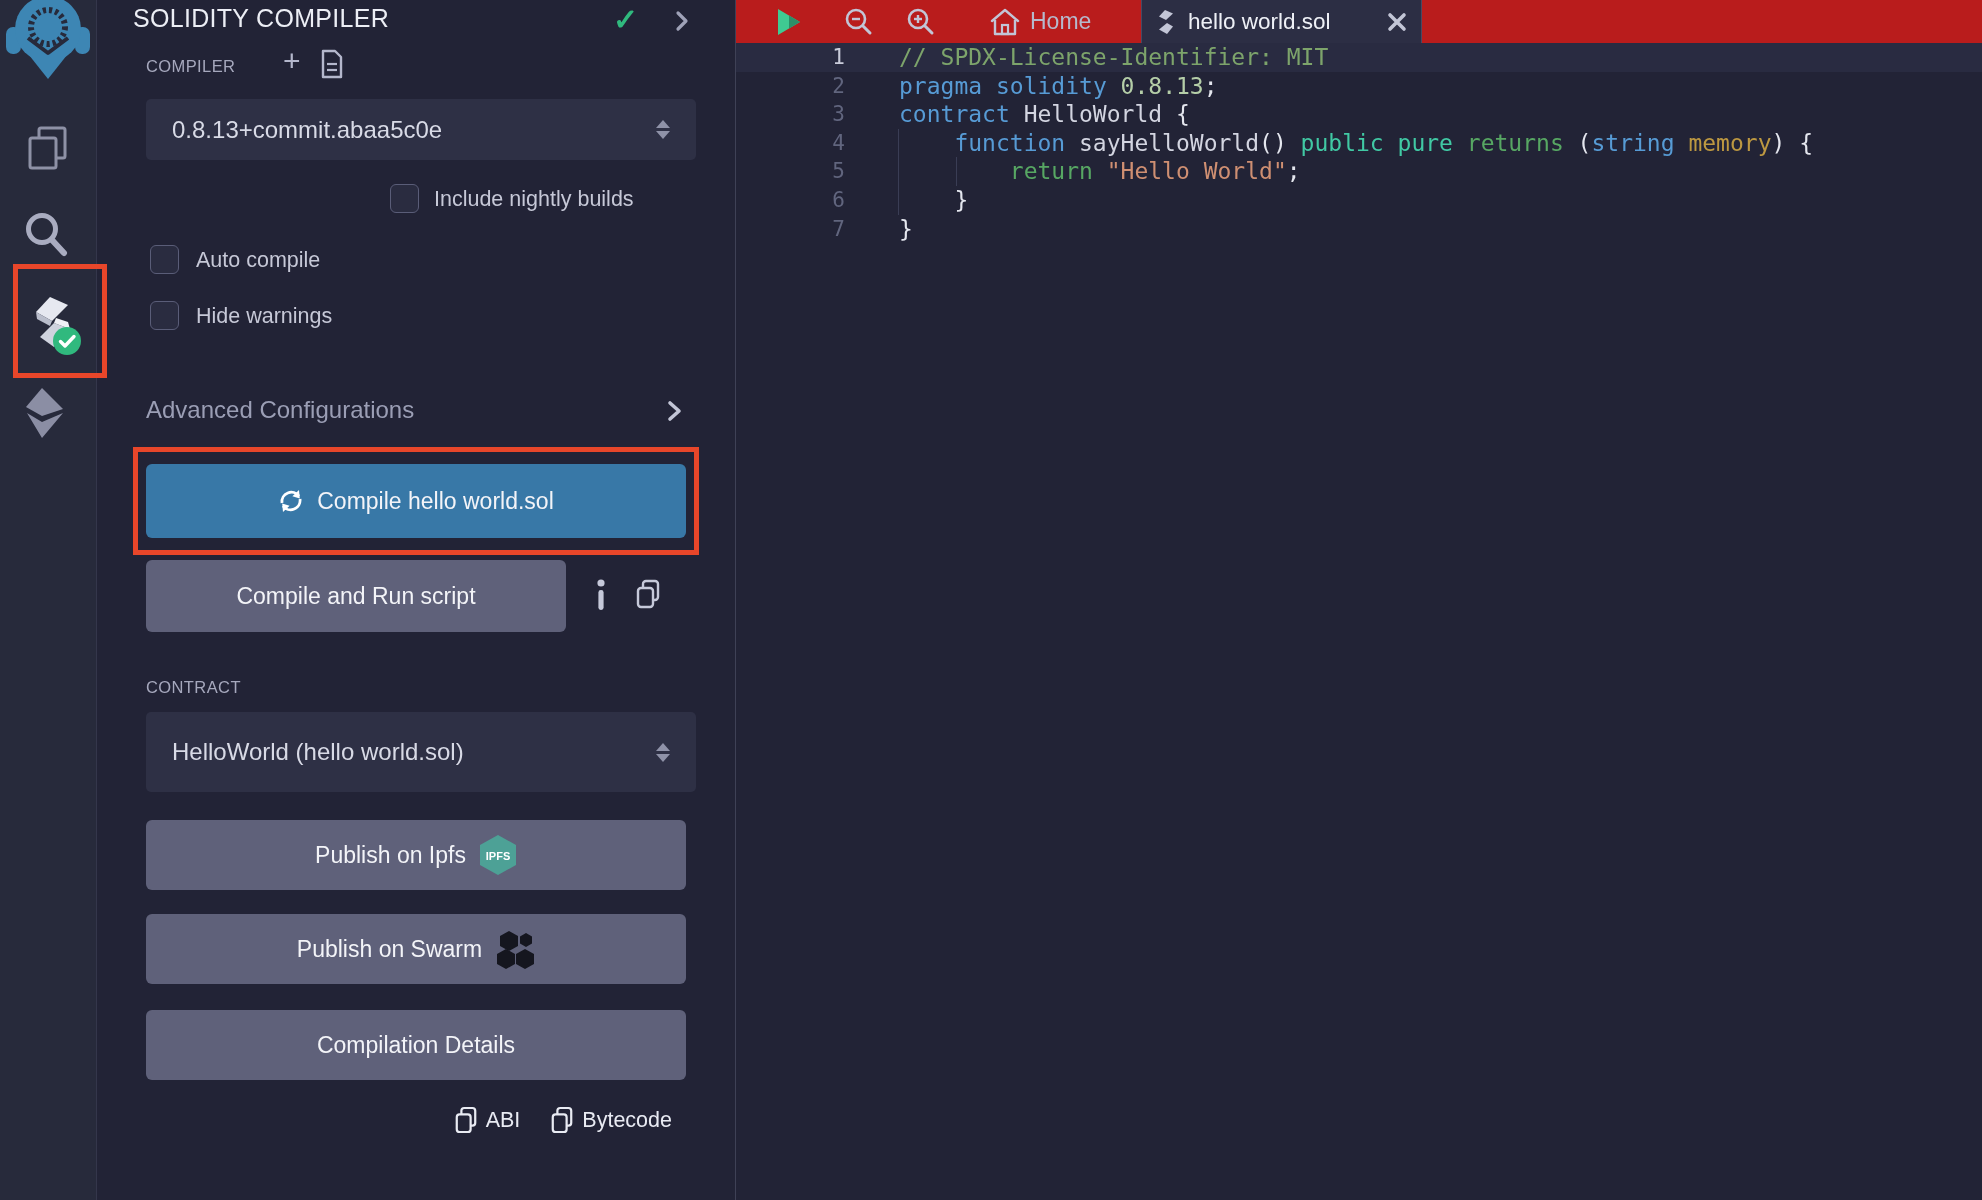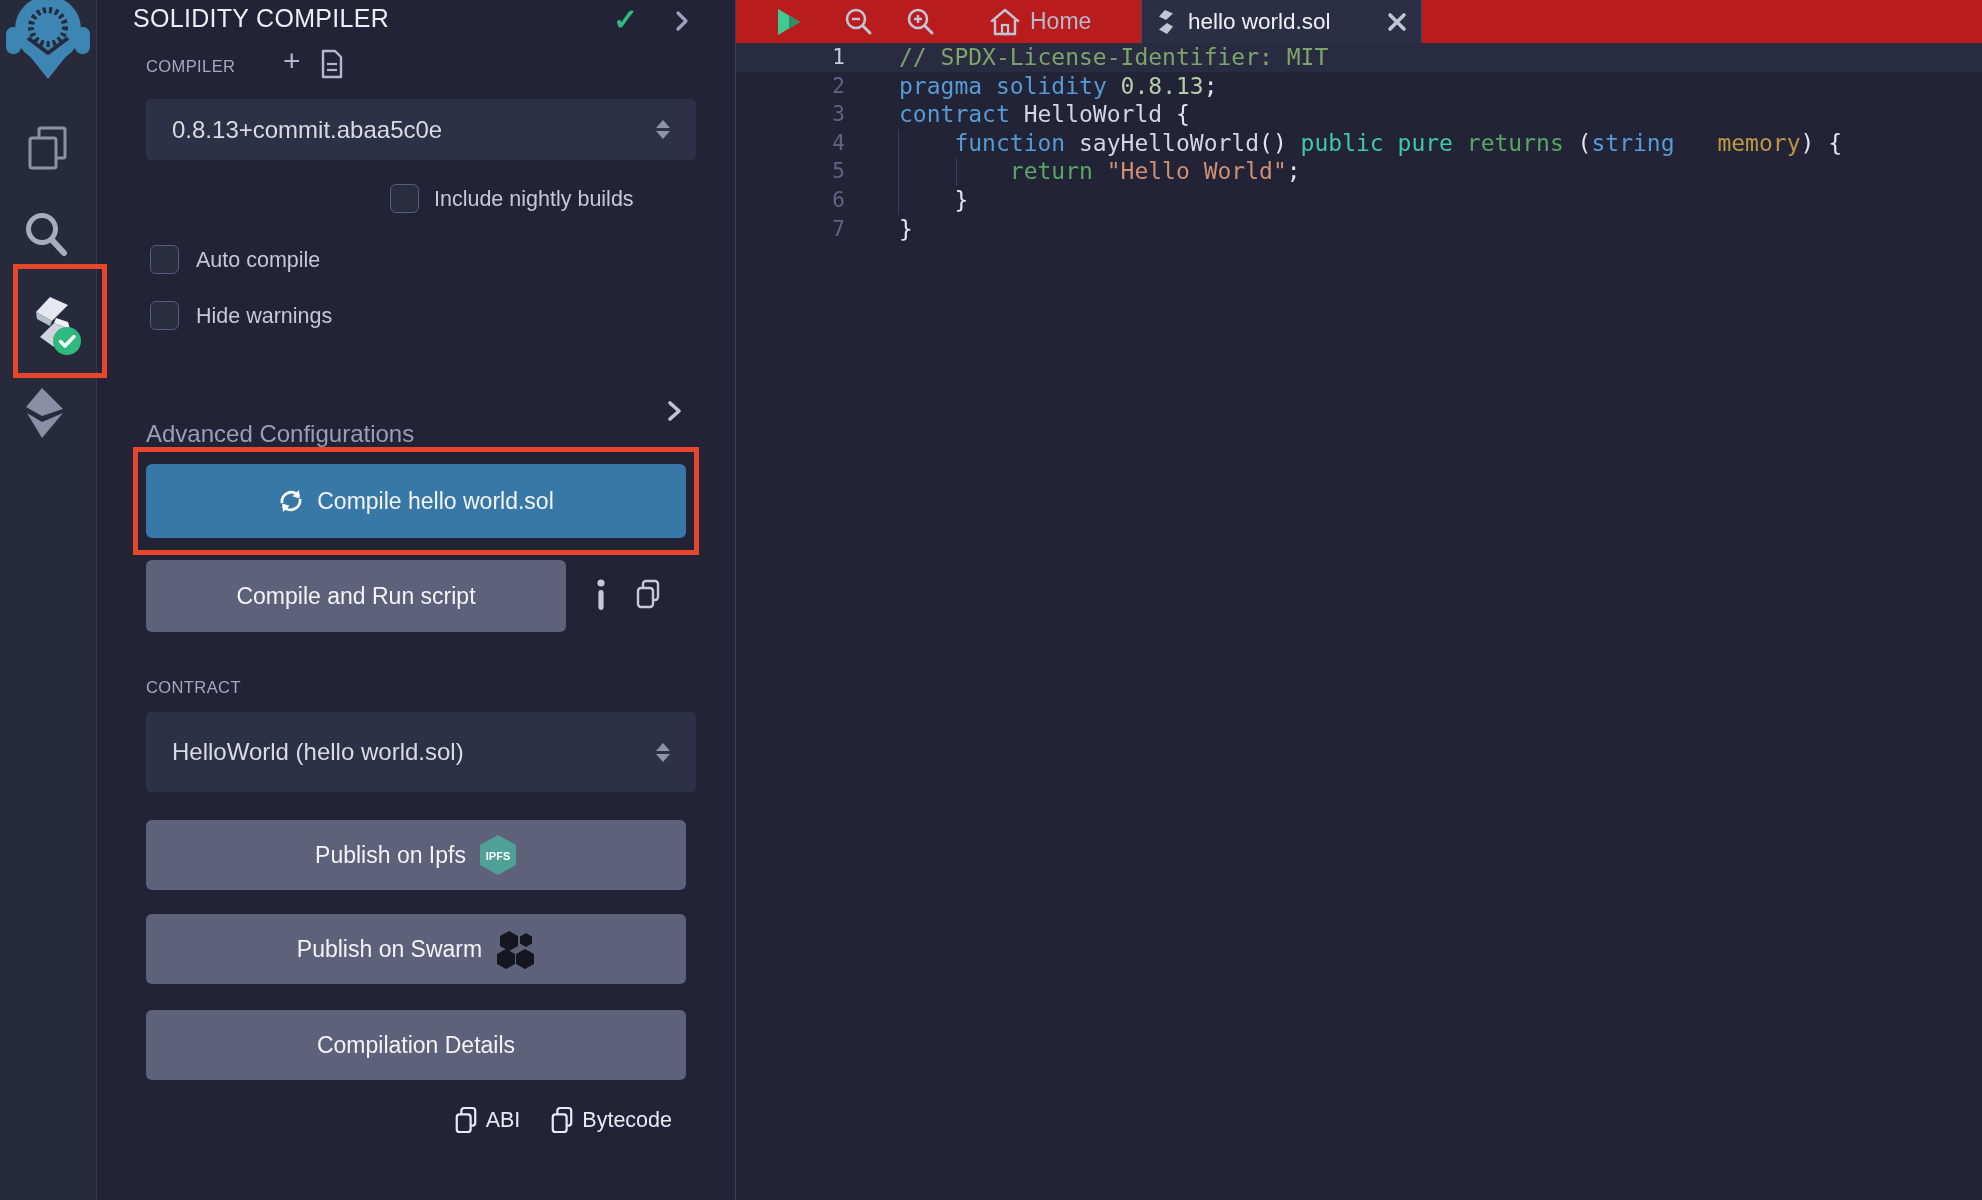--- a/index.html
+++ b/index.html
@@ -24,21 +24,21 @@
   .updown { display:flex; flex-direction:column; gap:3px; align-items:center; }
   .tri-up { width:0; height:0; border-left:7px solid transparent; border-right:7px solid transparent;
             border-bottom:8px solid #8f92a8; }
   .tri-dn { width:0; height:0; border-left:7px solid transparent; border-right:7px solid transparent;
             border-top:8px solid #8f92a8; }
 
   .checkbox { position:absolute; width:29px; height:29px; background:#2a2c40;
               border:1.5px solid #5a5d78; border-radius:6px; cursor:pointer; }
   .cb-label { position:absolute; font-size:21.5px; color:#c6c8d7; white-space:nowrap; }
 
-  .adv-label { position:absolute; left:49px; top:420px; font-size:24px; color:#9b9eb5; }
+  .adv-label { position:absolute; left:49px; top:396px; font-size:24px; color:#9b9eb5; }
 
   .btn { position:absolute; left:49px; width:540px; border-radius:6px; display:flex;
          align-items:center; justify-content:center; gap:13px; font-size:23px; color:#f3f4f8;
          cursor:pointer; }
   .btn-primary { background:#3878a7; }
   .btn-secondary { background:#5f617a; }
 
   .hl-box { position:absolute; border:5px solid #e8462a; pointer-events:none; }
 
   .abi-row { position:absolute; top:1104px; right:63px; height:32px; display:flex;
@@ -69,21 +69,21 @@
   .code-row { line-height:28.6px; height:28.6px; }
   .guide { position:absolute; width:1px; background:#3a3d55; }
 
   .tok-cm { color:#7da46b; }
   .tok-kw { color:#579bd5; }
   .tok-nu { color:#b5cea8; }
   .tok-pu { color:#e4e6ee; }
   .tok-id { color:#d3d5e1; }
   .tok-tl { color:#41c9a4; }
   .tok-gr { color:#57a763; }
-  .tok-gd { color:#bd9841;margin-left:29px; }
+  .tok-gd { color:#bd9841; }
   .tok-st { color:#cf8f72; }
 </style>
 </head>
 <body>
 
 <div id="icon-bar">
 
   <div class="iconbtn" style="left:6px; top:0; width:84px; height:80px;">
     <svg width="84" height="80" viewBox="0 0 84 80">
       <rect x="0" y="27" width="15" height="27" rx="7" fill="#3d86b4"></rect>

